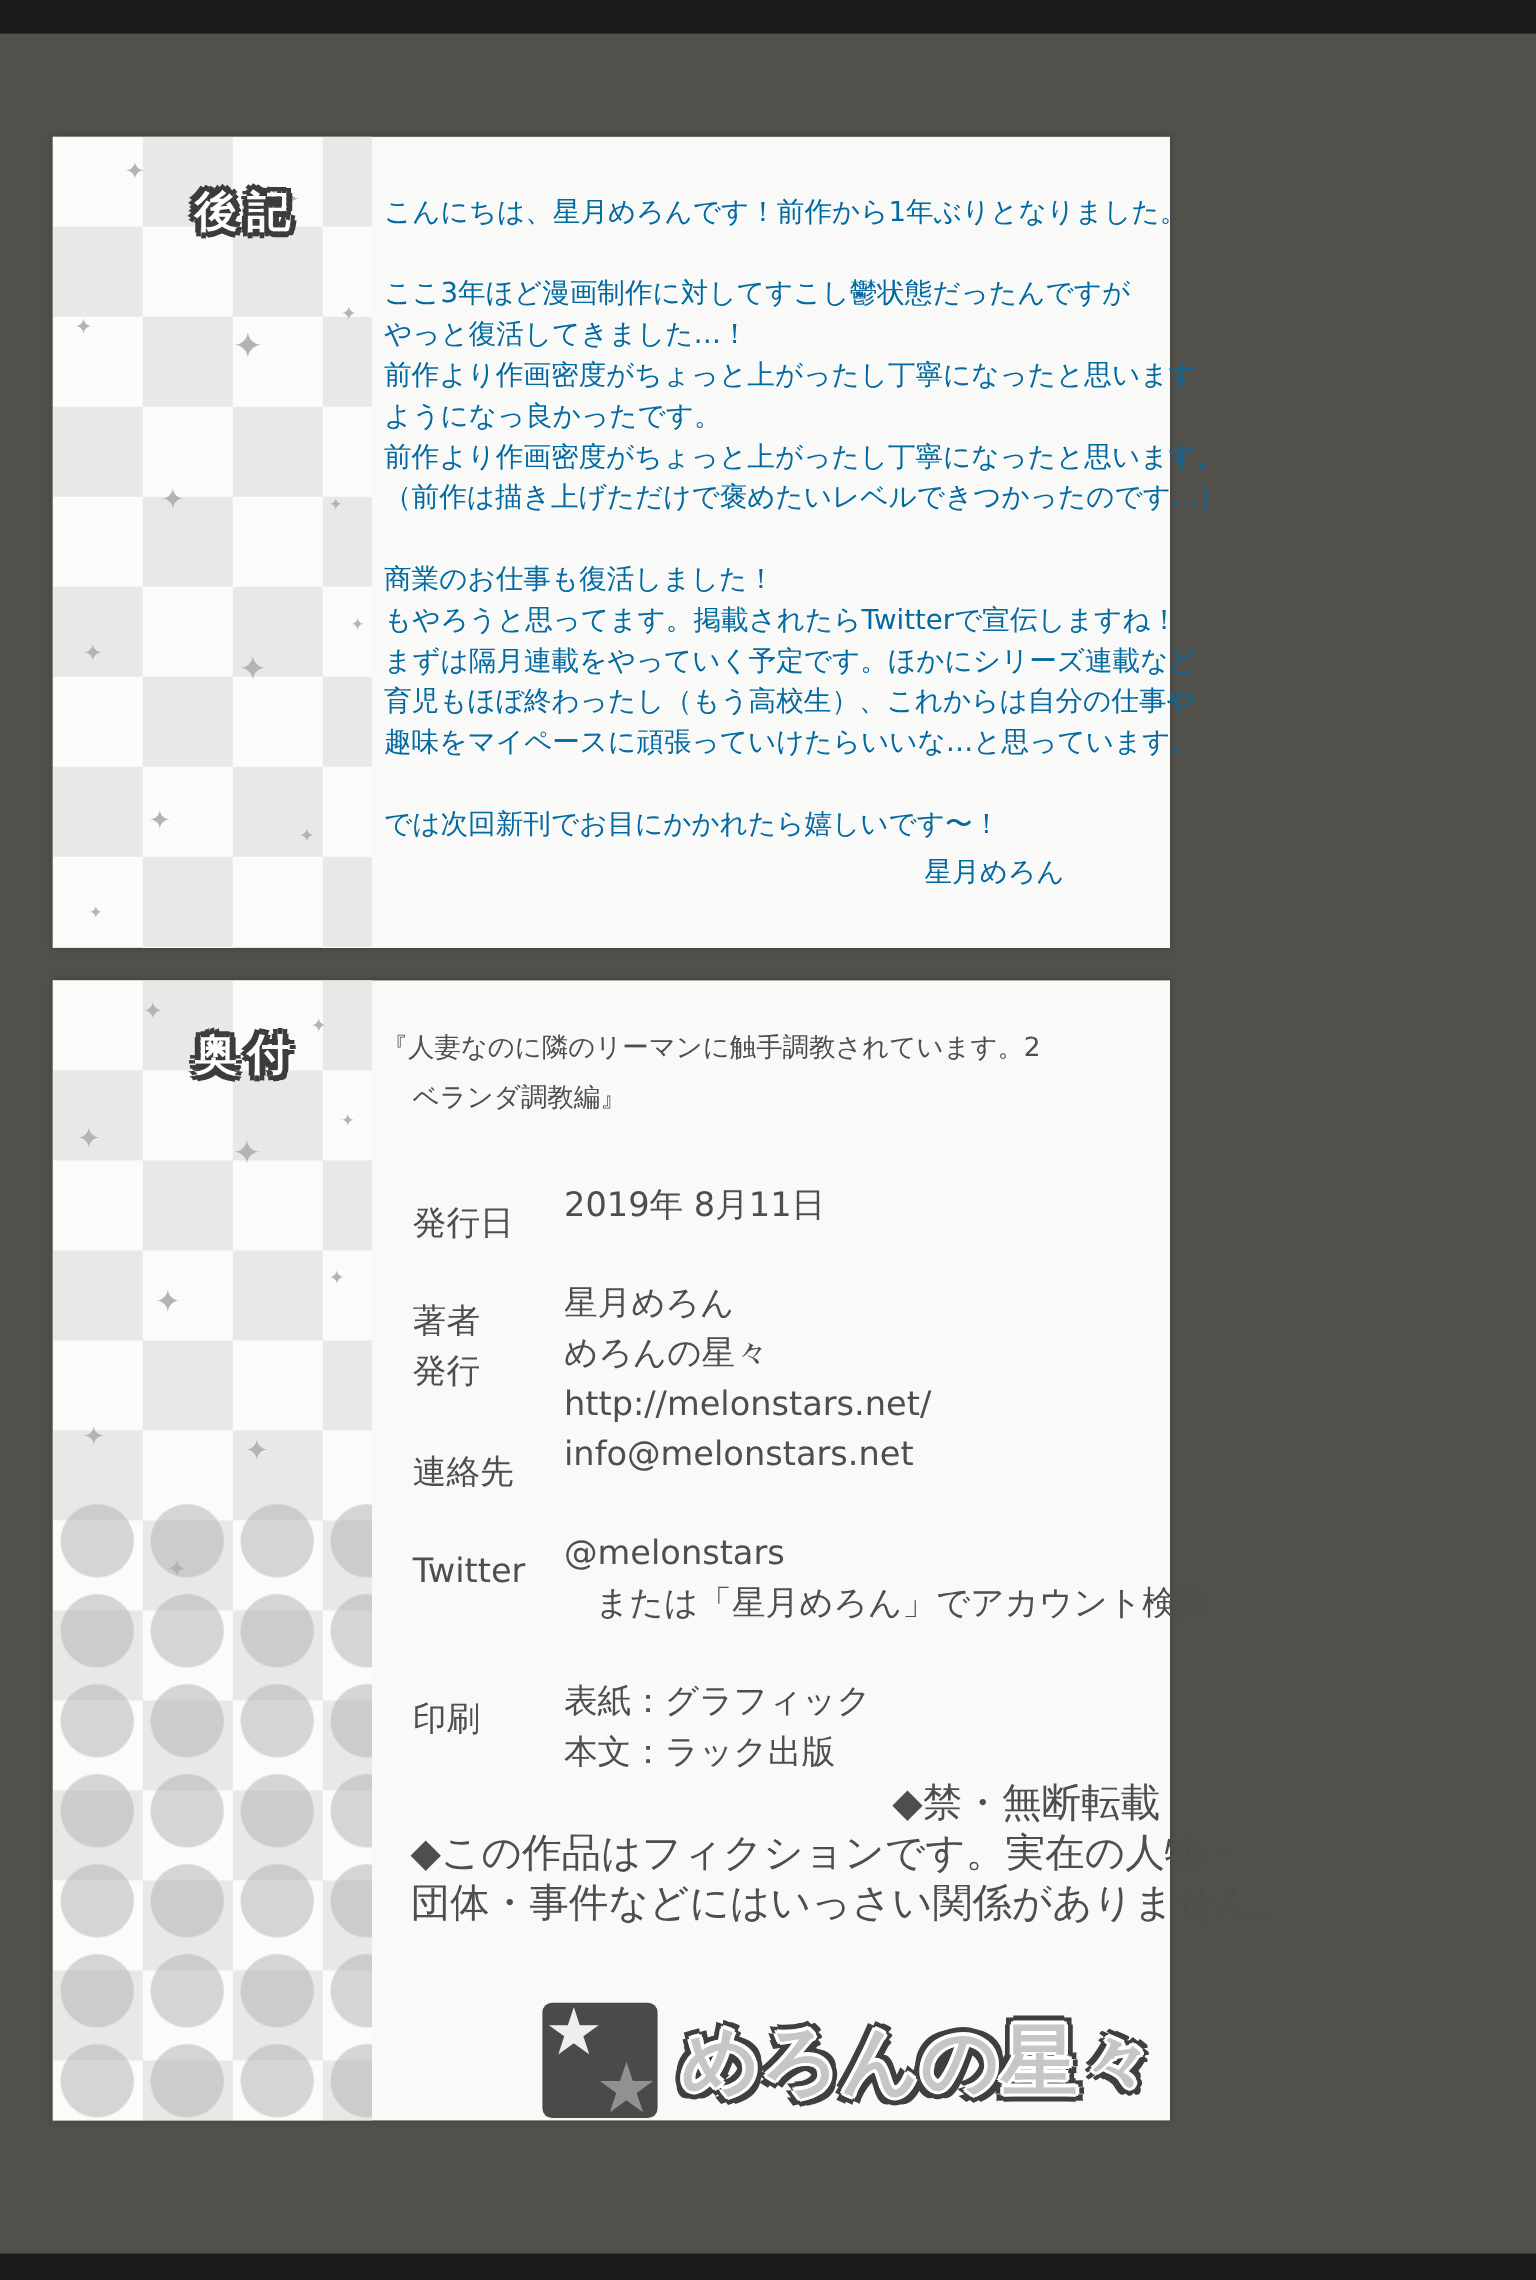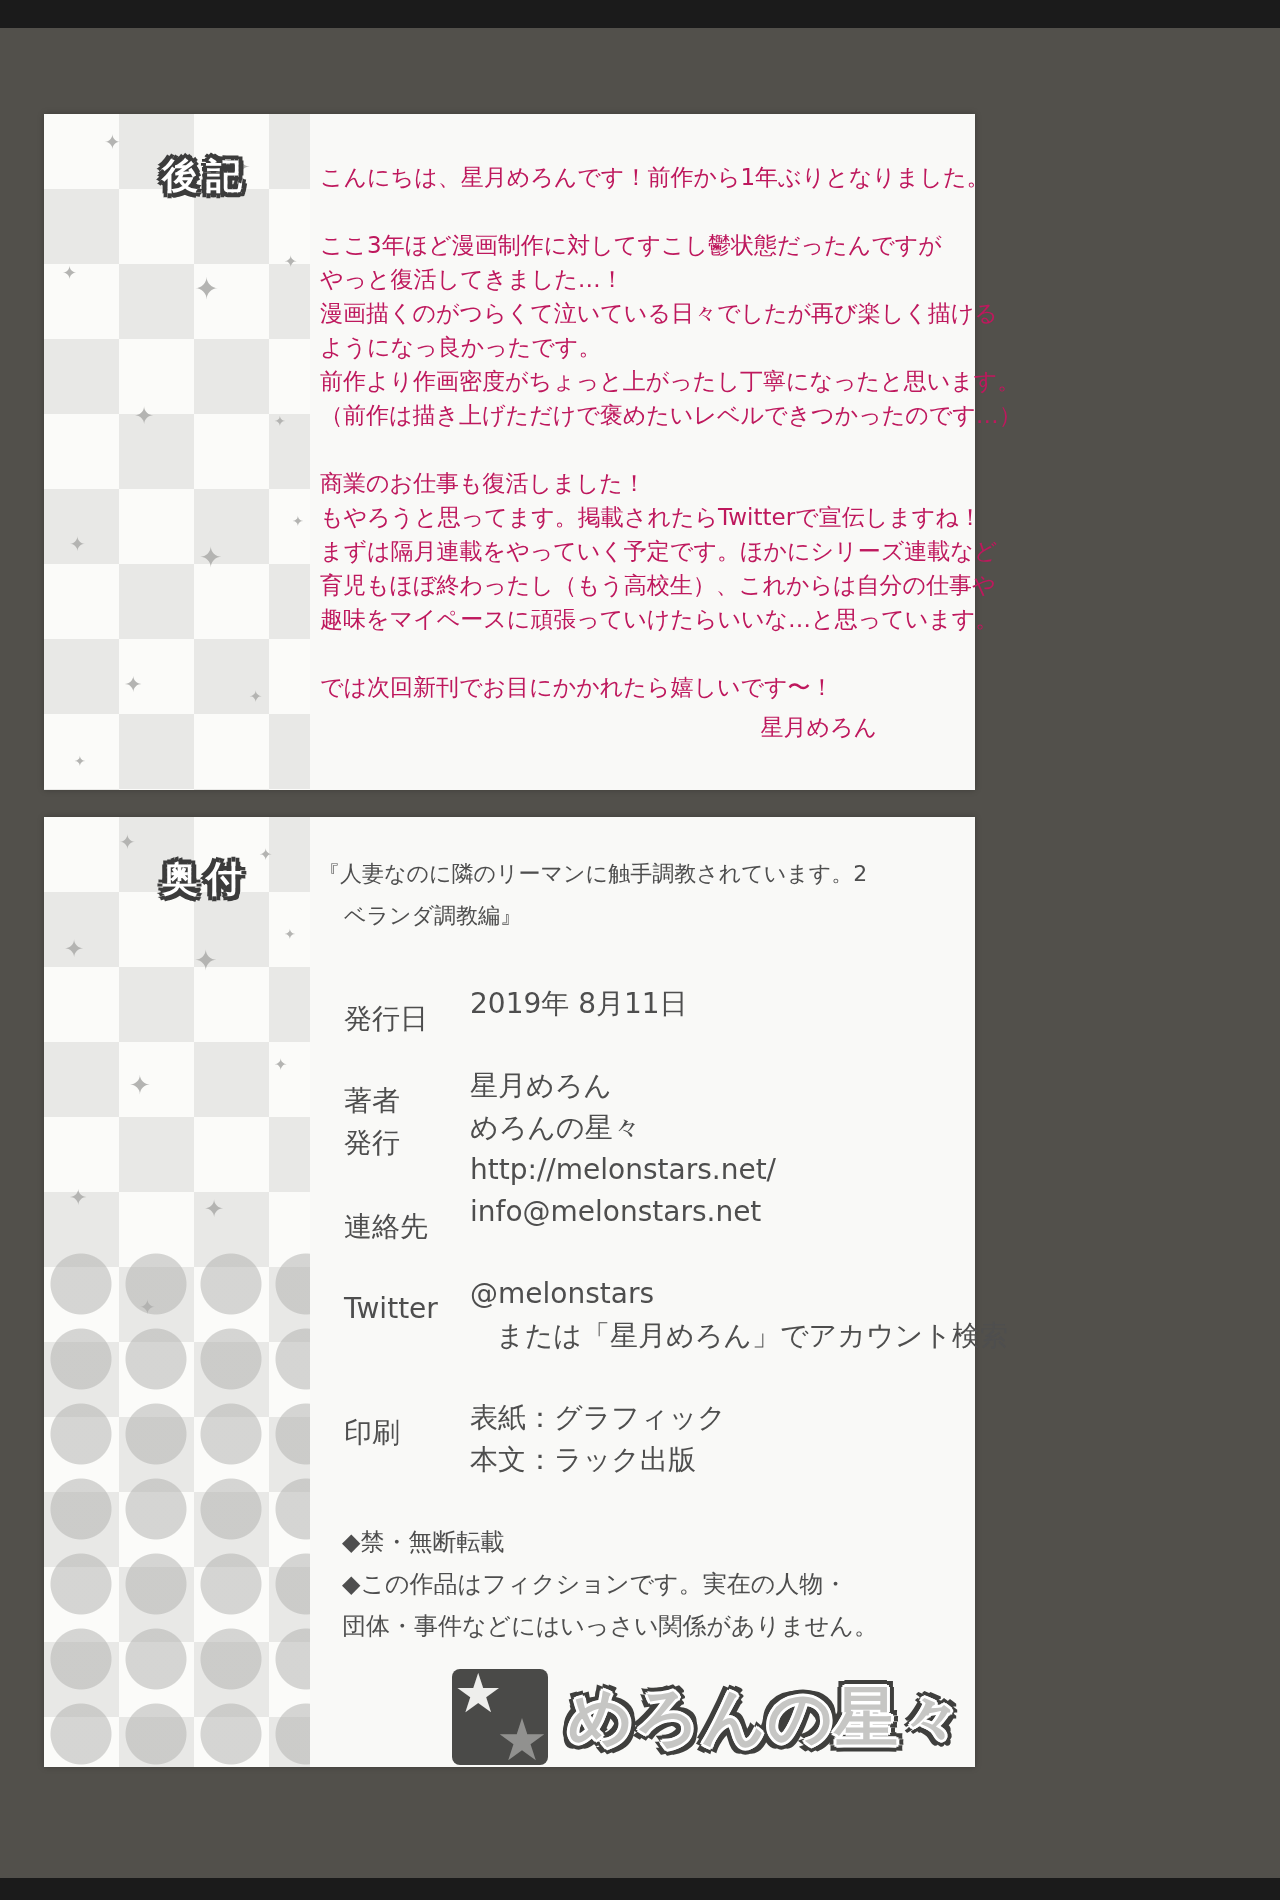--- a/index.html
+++ b/index.html
@@ -19,35 +19,35 @@
   .sp{position:absolute;color:#b4b4b2;line-height:1;}
   .circles{position:absolute;left:0;right:0;bottom:0;
     background-image:radial-gradient(circle 31px at 37px 37px, rgba(178,178,176,.65) 30px, transparent 31px);
     background-size:75px 75px;opacity:.8;}
 
   .panel-title{position:absolute;margin:0;left:118px;top:38px;font-size:36px;font-weight:900;
     letter-spacing:8px;color:#ffffff;z-index:3;
     text-shadow:-4px -4px 0 #3c3c3c,4px -4px 0 #3c3c3c,-4px 4px 0 #3c3c3c,4px 4px 0 #3c3c3c,
       -5px 0 0 #3c3c3c,5px 0 0 #3c3c3c,0 -5px 0 #3c3c3c,0 5px 0 #3c3c3c;}
 
-  .af-text{position:absolute;left:276px;top:46px;right:20px;color:#be185d;font-size:23px;}
+  .af-text{position:absolute;left:276px;top:46px;right:10px;color:#0369a1;font-size:23px;}
   .af-line{height:34px;line-height:34px;white-space:nowrap;}
   .af-sign{margin-top:6px;height:34px;line-height:34px;text-align:right;padding-right:78px;}
 
   .co-content{position:absolute;left:274px;top:0;right:8px;color:#4e4e4e;}
   .book-title{margin-top:36px;font-size:22px;}
   .book-title .bt-line{height:42px;line-height:42px;white-space:nowrap;}
   .book-title .bt-line.indent{padding-left:26px;}
   .co-rows{margin-top:46px;margin-left:26px;font-size:28px;}
   .co-row{display:flex;height:42px;line-height:42px;white-space:nowrap;}
   .co-row.gap{margin-top:40px;}
   .co-row .lbl{width:126px;flex:0 0 126px;margin-top:15px;}
   .co-row .val{flex:1;}
   .co-row .val.indent{padding-left:26px;}
-  .notices{margin-top:40px;margin-left:24px;font-size:24px;}
+  .notices{margin-left:24px;font-size:33px;text-align:right;}
   .notice-line{height:42px;line-height:42px;white-space:nowrap;}
 
   .logo{position:absolute;left:408px;top:852px;display:flex;align-items:center;gap:20px;z-index:2;}
   .logo-badge{position:relative;width:96px;height:96px;background:#4a4a48;border-radius:8px;flex:0 0 96px;}
   .logo-badge .star1{position:absolute;left:2px;top:-2px;font-size:54px;color:#eeeeec;line-height:1;}
   .logo-badge .star2{position:absolute;right:0px;bottom:-4px;font-size:58px;color:#91918f;line-height:1;}
   .logo-text{font-size:64px;font-weight:900;color:#c6c6c4;white-space:nowrap;letter-spacing:1px;
     text-shadow:-2px -2px 0 #ffffff,2px -2px 0 #ffffff,-2px 2px 0 #ffffff,2px 2px 0 #ffffff,
       -3px 0 0 #ffffff,3px 0 0 #ffffff,0 -3px 0 #ffffff,0 3px 0 #ffffff,
       -6px -6px 0 #3f3f3d,6px -6px 0 #3f3f3d,-6px 6px 0 #3f3f3d,6px 6px 0 #3f3f3d,
@@ -74,21 +74,21 @@
       <span class="sp" style="left:80px;top:560px;font-size:22px">✦</span>
       <span class="sp" style="left:205px;top:575px;font-size:16px">✦</span>
       <span class="sp" style="left:30px;top:640px;font-size:14px">✦</span>
     </div>
     <h1 class="panel-title">後記</h1>
     <div class="af-text">
       <div class="af-line">こんにちは、星月めろんです！前作から1年ぶりとなりました。</div>
       <div class="af-line"></div>
       <div class="af-line">ここ3年ほど漫画制作に対してすこし鬱状態だったんですが</div>
       <div class="af-line">やっと復活してきました…！</div>
-      <div class="af-line">漫画描くのがつらくて泣いている日々でしたが再び楽しく描ける</div>
+      <div class="af-line">前作より作画密度がちょっと上がったし丁寧になったと思います</div>
       <div class="af-line">ようになっ良かったです。</div>
       <div class="af-line">前作より作画密度がちょっと上がったし丁寧になったと思います。</div>
       <div class="af-line">（前作は描き上げただけで褒めたいレベルできつかったのです…）</div>
       <div class="af-line"></div>
       <div class="af-line">商業のお仕事も復活しました！</div>
       <div class="af-line">もやろうと思ってます。掲載されたらTwitterで宣伝しますね！</div>
       <div class="af-line">まずは隔月連載をやっていく予定です。ほかにシリーズ連載など</div>
       <div class="af-line">育児もほぼ終わったし（もう高校生）、これからは自分の仕事や</div>
       <div class="af-line">趣味をマイペースに頑張っていけたらいいな…と思っています。</div>
       <div class="af-line"></div>

